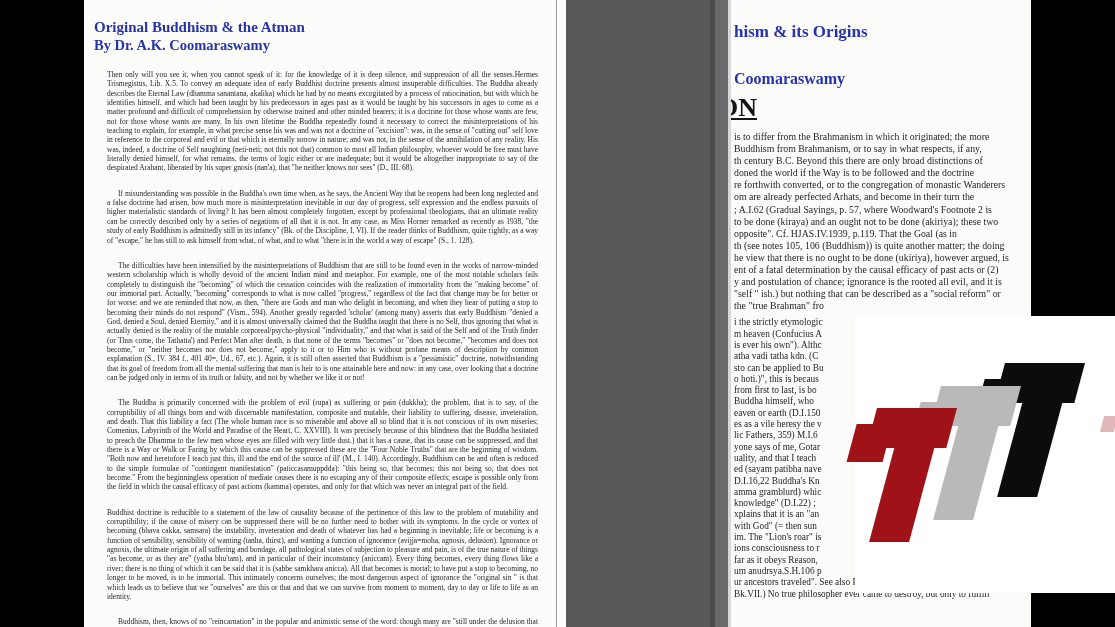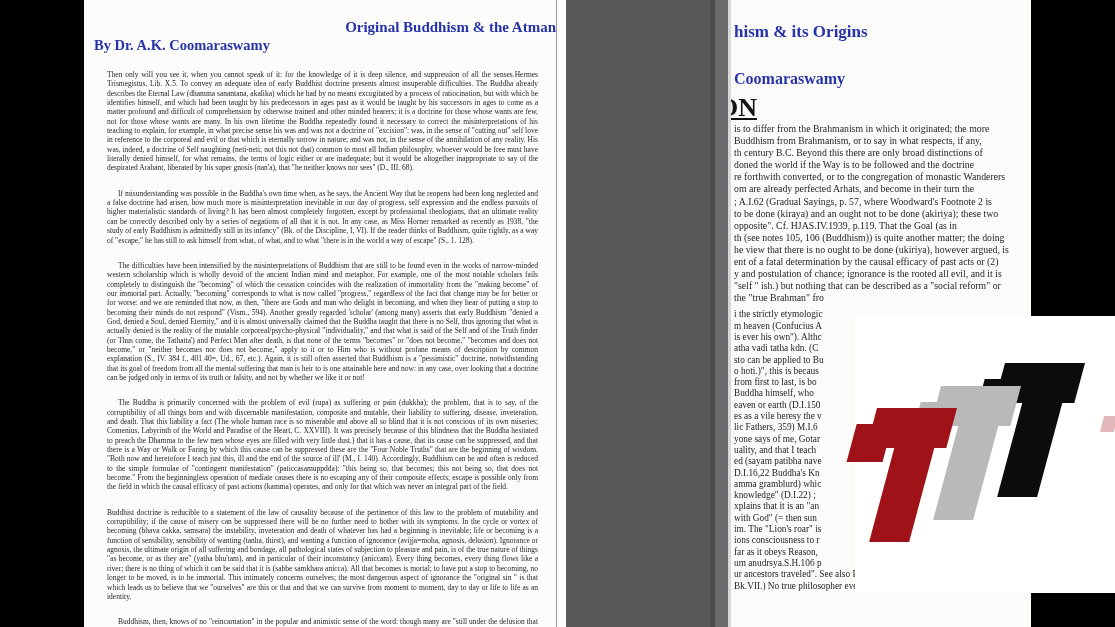--- a/index.html
+++ b/index.html
@@ -1,38 +1,38 @@
 <!DOCTYPE html>
 <html style="--blue: #2733aa; --gutter: #58585a; --logo-red: #9f1217; --logo-gray: #b9b9b9; --logo-black: #0c0c0c;"><head>
 <meta charset="utf-8">
 <style>
   html,body{margin:0;padding:0;background:#000;}
   .stage{position:relative;width:1115px;height:627px;background:#000;overflow:hidden;
          font-family:"Liberation Serif","DejaVu Serif",serif;}
   
   .page-left{position:absolute;left:84px;top:0;width:482px;height:627px;background:#fcfcfb;}
   .page-left .edge-line{position:absolute;right:9px;top:0;width:1px;height:627px;background:#9a9a9a;}
-  .lp-title{margin:18px 10px 0 10px;text-align:right;font-weight:bold;font-size:15px;line-height:18px;color:var(--blue,#2733aa);}
+  .lp-title{margin:18px 10px 0 10px;text-align:left;font-weight:bold;font-size:15px;line-height:18px;color:var(--blue,#2733aa);}
   .lp-byline{margin:1px 10px 0 10px;text-align:left;font-weight:bold;font-size:14.5px;line-height:17px;color:var(--blue,#2733aa);}
   .lp-body{margin:10px 12px 0 7px;font-size:7.5px;line-height:9.35px;color:#1f1f1f;text-align:justify;}
   .lp-body .para{margin:16px;}
   .lp-body .para.indent{text-indent:11px;}
   
   .gutter{position:absolute;left:566px;top:0;width:162px;height:627px;
           background:linear-gradient(to right,var(--gutter,#58585a) 0 89%,#4c4c4e 89% 92%,#6a6a6c 92% 100%);}
   
   .page-right{position:absolute;left:728px;top:0;width:303px;height:627px;background:#fbfbfa;
               border-left:3px solid #d8d8d8;box-sizing:border-box;overflow:hidden;}
   .rp-inner{padding:22px 0 7px 3px;}
   .rp-title{font-weight:bold;font-size:17px;line-height:20px;color:var(--blue,#2733aa);white-space:nowrap;}
   .rp-byline{margin-top:28px;font-weight:bold;font-size:16px;line-height:18px;color:var(--blue,#2733aa);white-space:nowrap;}
   .rp-heading{margin-top:6px;height:28px;}
   .rp-heading span{display:inline-block;margin-left:-16px;font-weight:bold;font-size:26px;line-height:28px;
                    color:#141414;text-decoration:underline;}
-  .rp-body{margin-top:1px;font-size:9.8px;line-height:12.1px;color:#1f1f1f;}
+  .rp-body{margin-top:9px;font-size:9.8px;line-height:12.1px;color:#1f1f1f;}
   .rp-body .bline{white-space:nowrap;}
   .rp-foot{margin-top:5px;font-size:9.3px;line-height:11.3px;color:#242424;}
   .rp-foot .fline{white-space:nowrap;}
   
   .right-black{position:absolute;left:1031px;top:0;width:84px;height:627px;background:#000;z-index:4;}
   
   .overlay{position:absolute;left:855px;top:316px;width:260px;height:277px;background:#ffffff;z-index:6;}
   .logo-t{position:absolute;width:96px;height:134px;transform:skewX(-15deg);transform-origin:0 0;}
   .logo-t div{position:absolute;}
   .t-bar-a{left:16px;top:0;width:80px;height:40px;}

